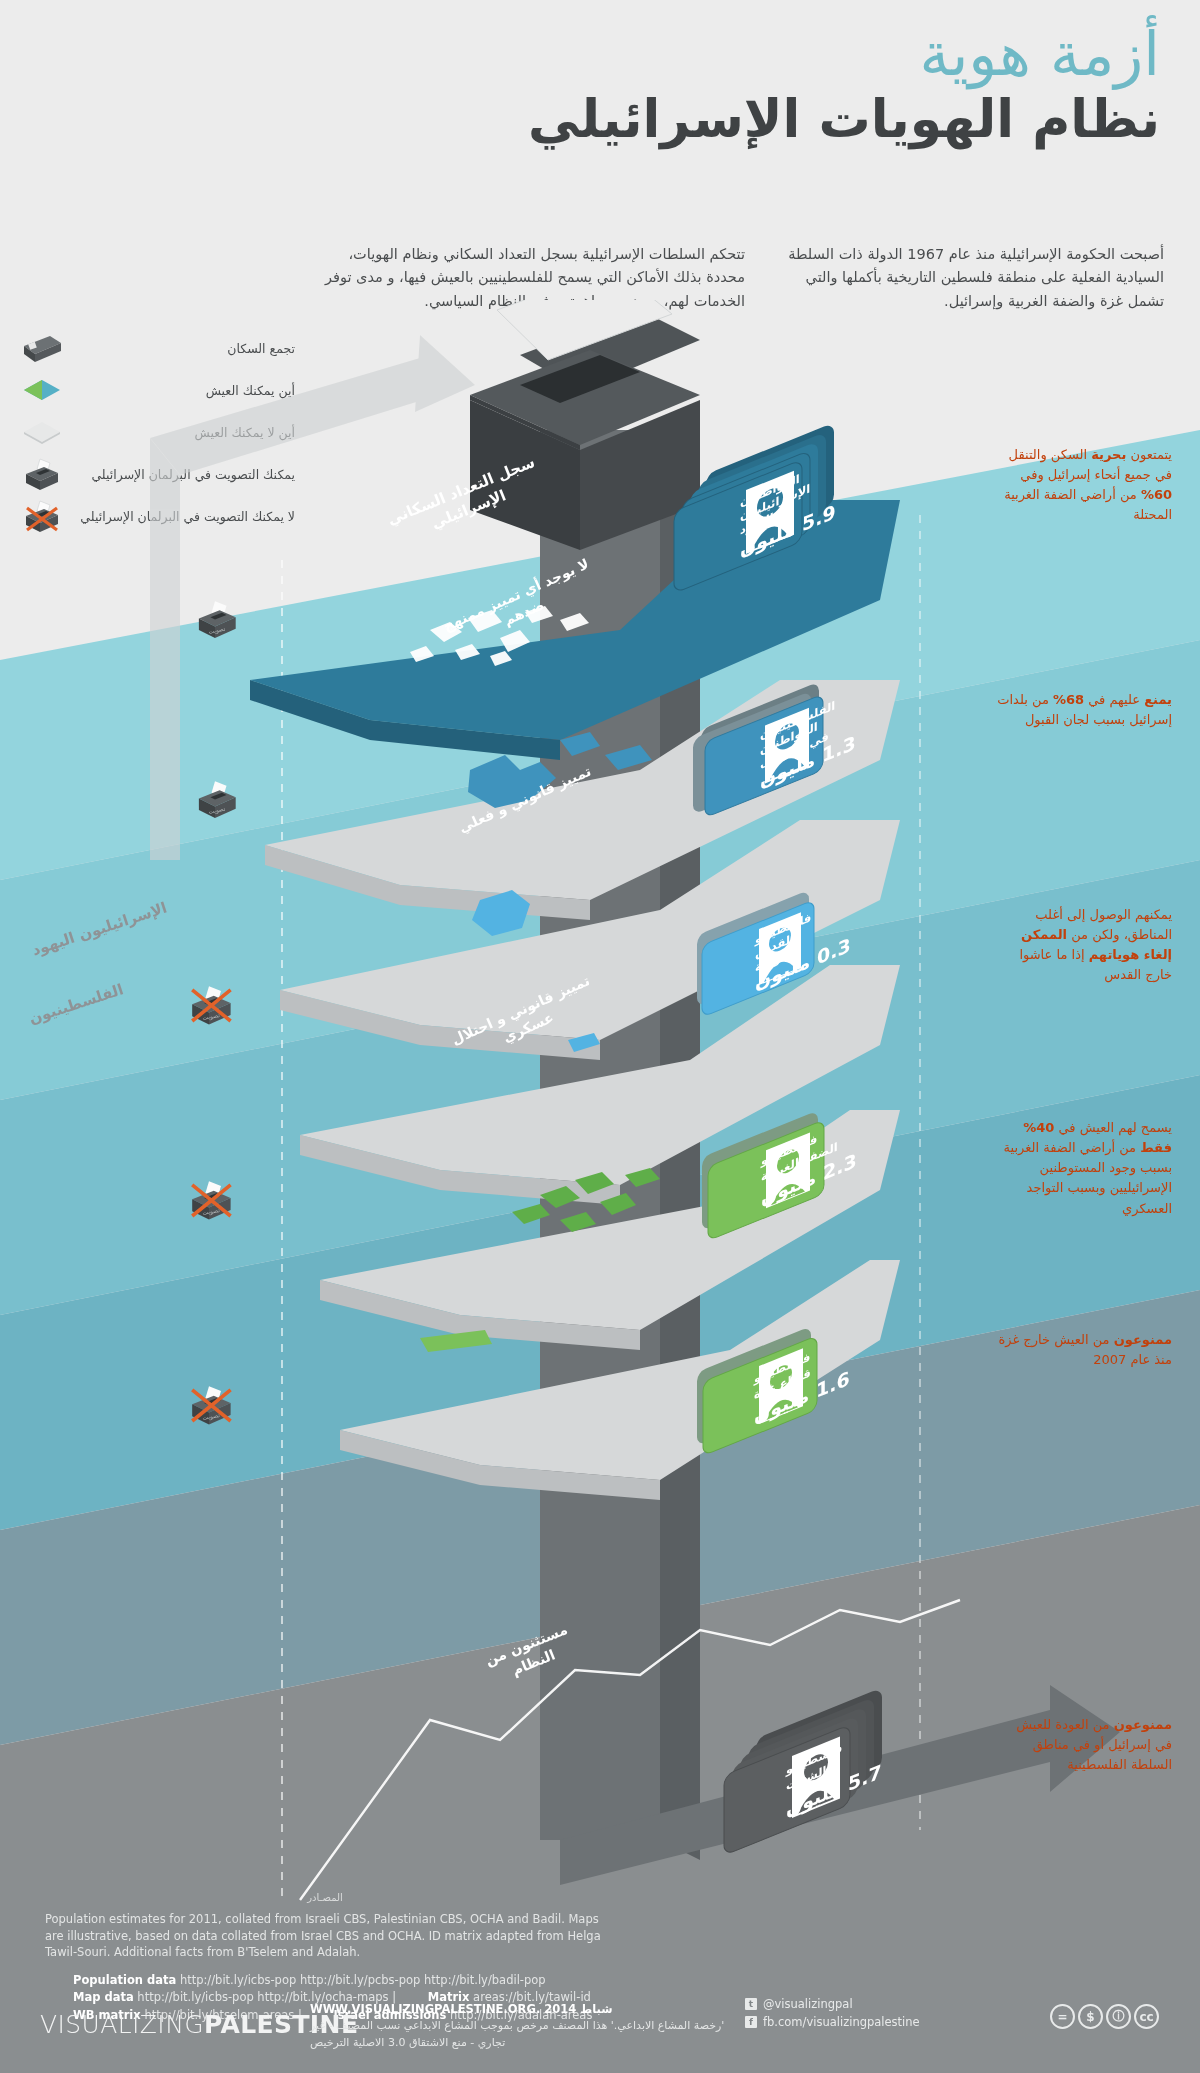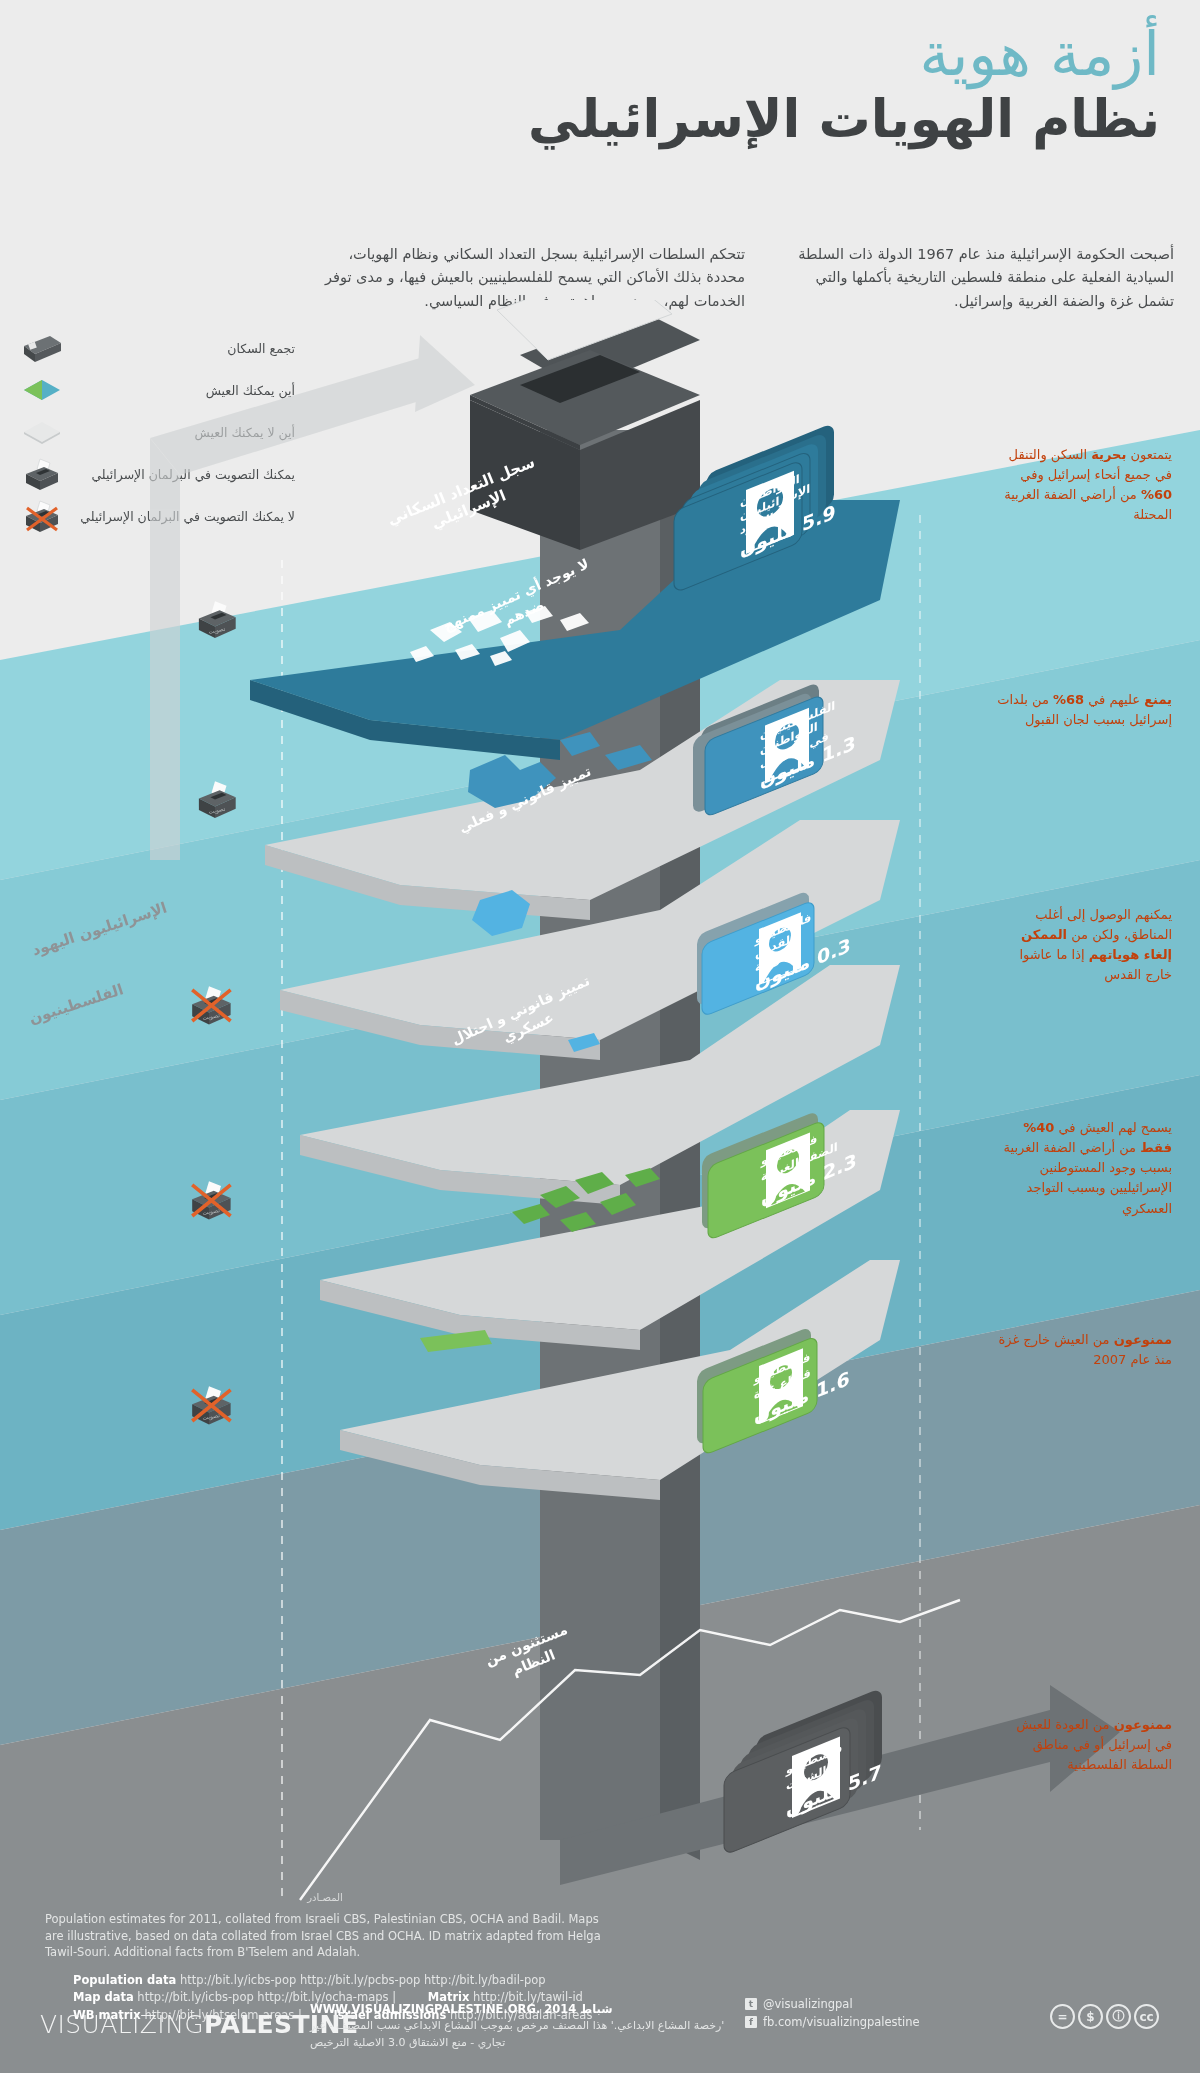--- a/index.html
+++ b/index.html
@@ -17,21 +17,21 @@
   .bands svg { display: block; }
 
   
   .header { position: absolute; top: 0; left: 0; width: 1200px; height: 240px; }
   .title-wrap { position: absolute; top: 24px; left: 0; width: 1160px; text-align: right; }
   .title-1 { font-size: 60px; font-weight: normal; color: #6fb9c6; letter-spacing: 0px; line-height: 1.0; }
   .title-2 { font-size: 52px; font-weight: bold; color: #3f4244; line-height: 1.15; margin-top: 6px; }
 
   .intro { position: absolute; top: 243px; width: 1200px; height: 90px; }
   .intro-col { position: absolute; top: 0; font-size: 14.5px; line-height: 1.62; color: #4a4d4f; text-align: right; }
-  .intro-right { right: 26px; width: 390px; }
+  .intro-right { right: 36px; width: 390px; }
   .intro-left { right: 455px; width: 435px; }
 
   
   .legend { position: absolute; top: 332px; right: 905px; width: 275px; }
   .legend-row { display: flex; align-items: center; justify-content: flex-start; gap: 10px; margin-bottom: 8px; min-height: 34px; }
   .legend-label { font-size: 12.5px; color: #4a4d4f; text-align: right; flex: 1; line-height: 1.35; }
   .legend-ico { width: 44px; height: 34px; position: relative; flex: 0 0 44px; }
 
   
   .stage { position: absolute; top: 300px; left: 0; width: 1200px; height: 1620px; }
@@ -465,21 +465,21 @@
       <div class="src-links">
         <div>
           <b>Population data</b>
           <span>http://bit.ly/icbs-pop http://bit.ly/pcbs-pop http://bit.ly/badil-pop</span>
         </div>
         <div>
           <b>Map data</b>
           <span>http://bit.ly/icbs-pop http://bit.ly/ocha-maps</span>
           <span>|</span>
           <b>Matrix</b>
-          <span>http://bit.ly/tawil-id</span>
+          <span>areas://bit.ly/tawil-id</span>
         </div>
         <div>
           <b>WB matrix</b>
           <span>http://bit.ly/btselem-areas</span>
           <span>|</span>
           <b>Israel admissions</b>
           <span>http://bit.ly/adalah-areas</span>
         </div>
       </div>
     </div>

